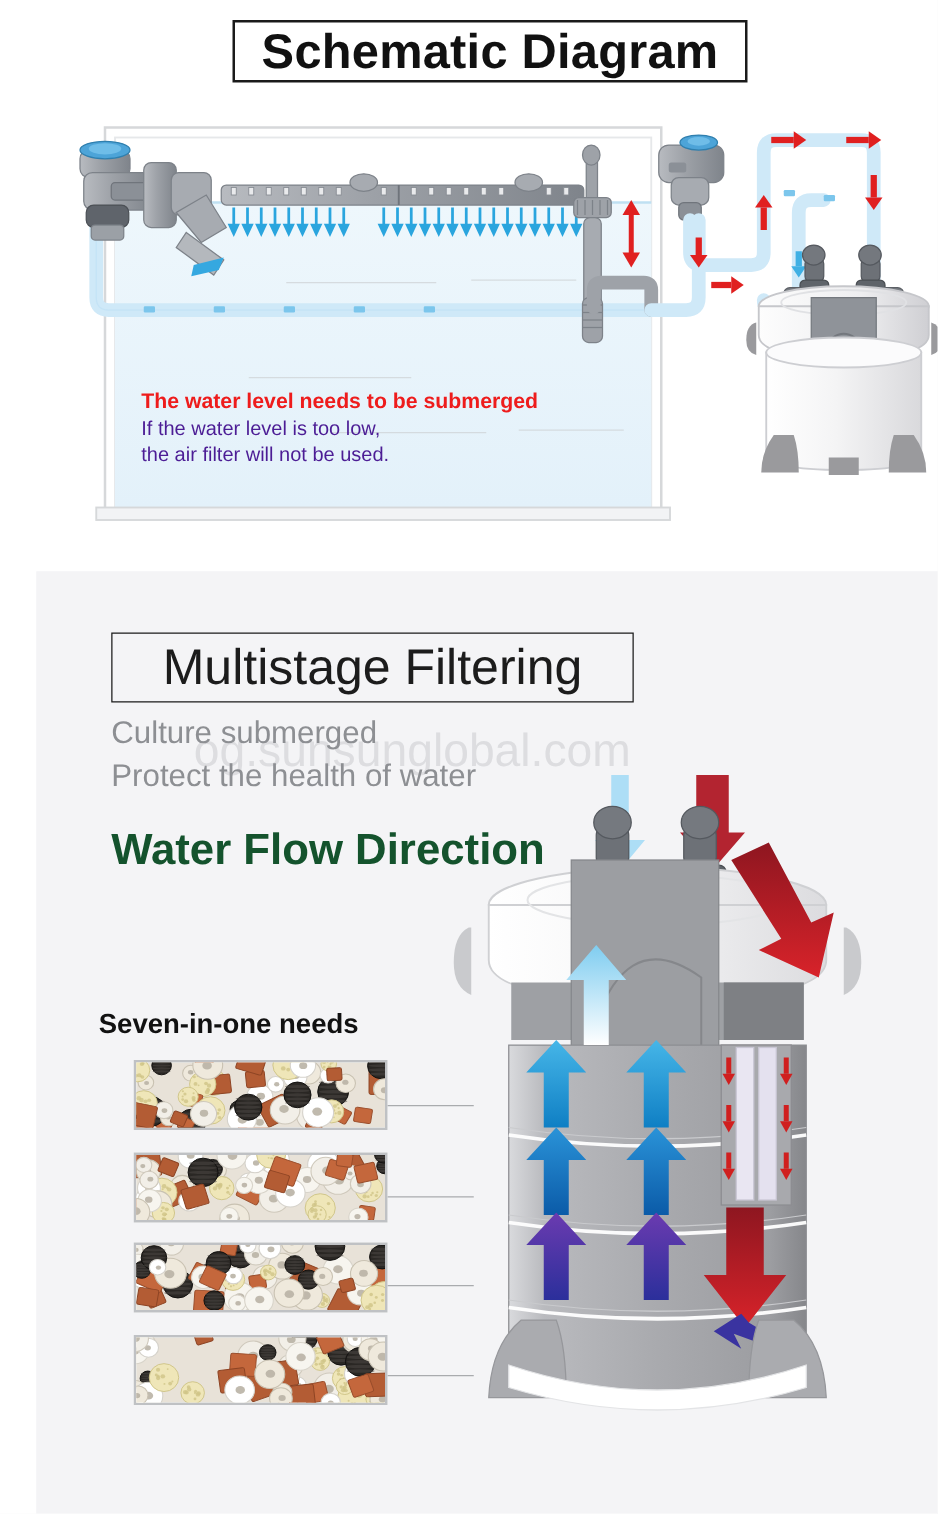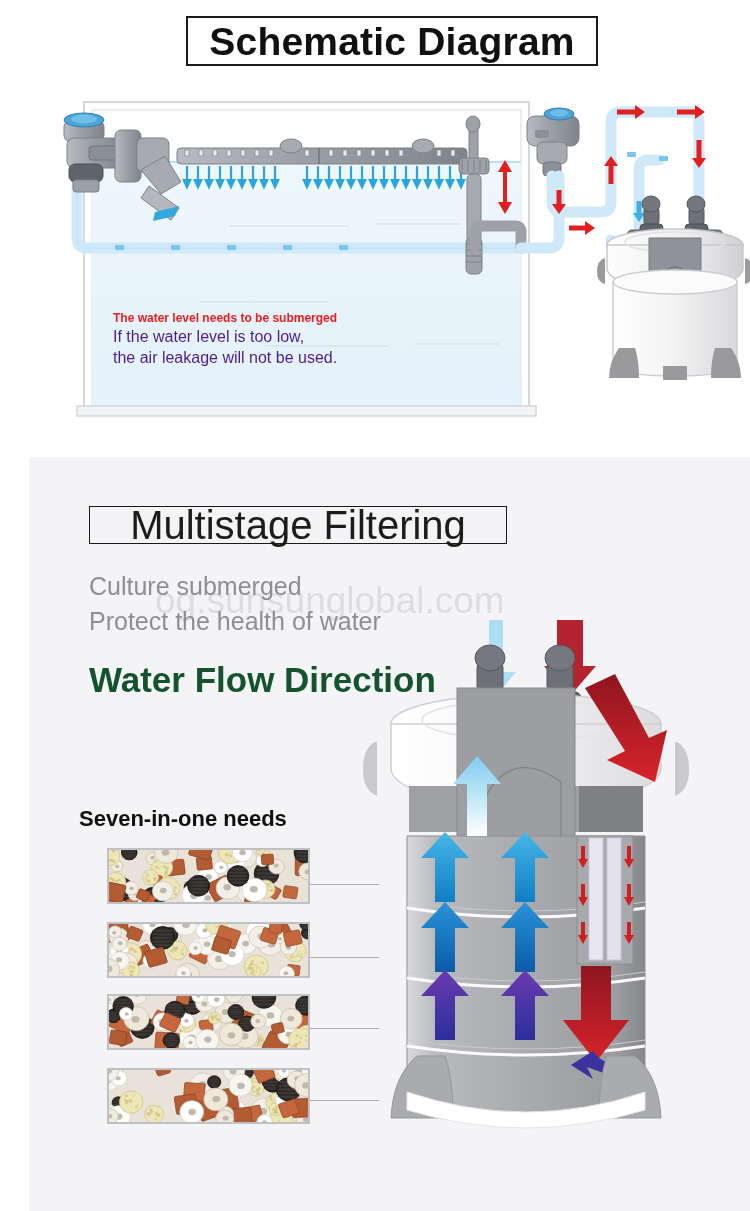--- a/index.html
+++ b/index.html
@@ -7,35 +7,35 @@
   #page{position:relative;width:750px;height:1211px;margin-left:29px;}
 
   
   #sec1{position:absolute;left:0;top:0;width:750px;height:457px;background:#ffffff;}
   #sec2{position:absolute;left:0;top:457px;width:750px;height:754px;background:#f4f4f6;}
 
   .title-box{position:absolute;border:2px solid #1a1a1a;background:transparent;
              display:flex;align-items:center;justify-content:center;box-sizing:border-box;}
   #title1{left:157px;top:16px;width:412px;height:50px;}
   #title1 span{font-size:39px;font-weight:bold;color:#111;letter-spacing:.2px;line-height:1;}
-  #title2{left:60px;top:506px;width:418px;height:38px;border-width:1.5px;text-align:right;}
+  #title2{left:60px;top:506px;width:418px;height:56px;border-width:1.5px;text-align:right;}
   #title2 span{font-size:40px;font-weight:300;color:#1c1c1c;line-height:1;}
 
   .subline{position:absolute;font-size:25px;color:#8d8f93;font-weight:300;white-space:nowrap;}
   #sub1{left:60px;top:572px;}
   #sub2{left:60px;top:607px;}
   #wfd{position:absolute;left:60px;top:660px;font-size:35px;font-weight:bold;color:#14532d;white-space:nowrap;}
   #seven{position:absolute;left:50px;top:806px;font-size:22px;font-weight:bold;color:#111;white-space:nowrap;}
 
   #watermark{position:absolute;left:126px;top:580px;font-size:37px;color:#d9dadd;
              font-weight:300;white-space:nowrap;opacity:.85;pointer-events:none;}
 
   
   #cap{position:absolute;left:84px;top:310px;}
-  #cap .r{font-size:12px;font-weight:bold;color:#ee1c1c;line-height:1.35;white-space:nowrap;}
+  #cap .r{font-size:17px;font-weight:bold;color:#ee1c1c;line-height:1.35;white-space:nowrap;}
   #cap .b{font-size:16px;color:#4c1d95;line-height:1.32;white-space:nowrap;}
 
   
   .thumb{position:absolute;width:203px;height:56px;border:2px solid #bfc1c4;background:#fff;
          box-sizing:border-box;overflow:hidden;}
   .thumb svg{display:block;width:100%;height:100%;}
   .leader{position:absolute;height:1px;background:#a9abae;}
 
   svg{overflow:visible;}
   .nosel{user-select:none;}
@@ -297,21 +297,21 @@
 
         <path d="M590,258 q-10,14 -10,30 l30,0 q0,-18 -4,-30 Z" fill="#9a9a9d"></path>
         <path d="M702,258 q10,14 10,30 l-30,0 q0,-18 4,-30 Z" fill="#9a9a9d"></path>
         <path d="M634,276 l24,0 l0,14 l-24,0 Z" fill="#9a9a9d"></path>
       </g>
     </svg>
 
     <div id="cap">
       <div class="r">The water level needs to be submerged</div>
       <div class="b">If the water level is too low,</div>
-      <div class="b">the air leakage will not be used.</div>
+      <div class="b">the air filter will not be used.</div>
     </div>
   </div>
 
   <div id="sec2"></div>
 
   <div class="title-box" id="title2">
     <span>Multistage Filtering</span>
   </div>
 
   <div id="watermark">og.sunsunglobal.com</div>

